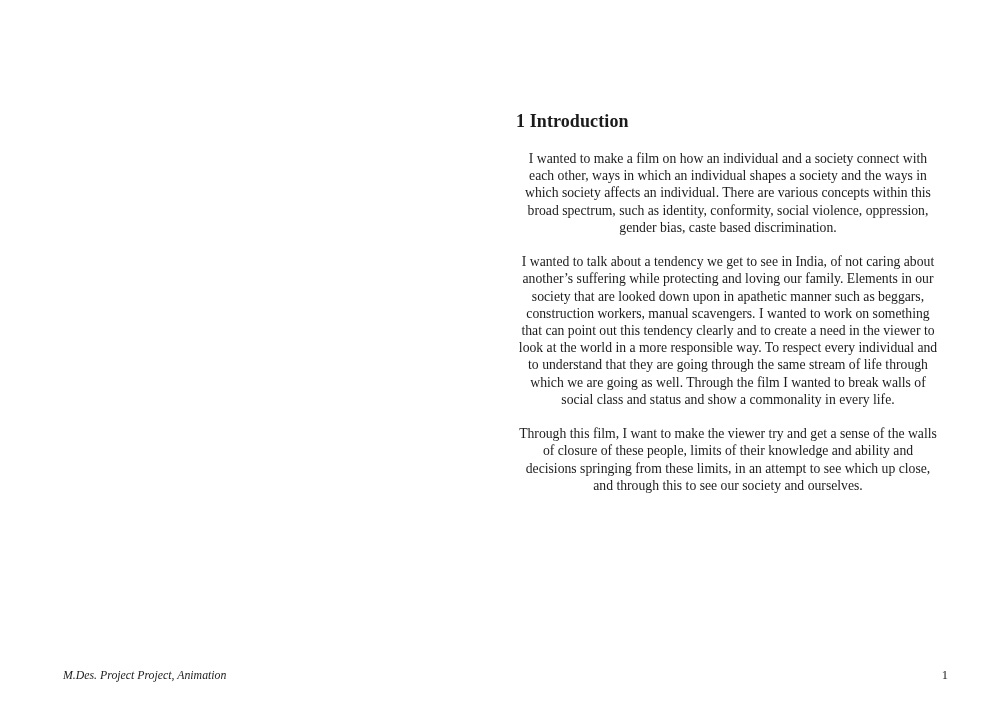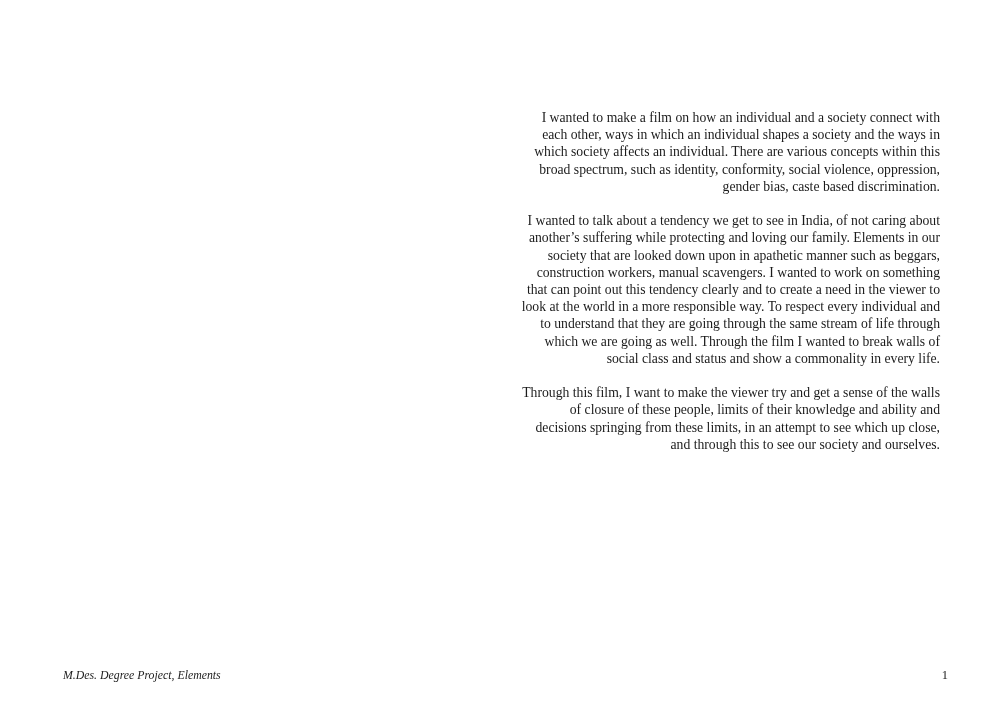--- a/index.html
+++ b/index.html
@@ -26,21 +26,21 @@
     font-size: 18px;
     line-height: 24px;
     font-weight: bold;
     margin: 0 0 17px 0;
     letter-spacing: 0.1px;
   }
   .content p {
     font-size: 13.7px;
     line-height: 17.2px;
     margin: 0 0 17.2px 0;
-    text-align: right;
+    text-align: center;
   }
   .footer-left {
     position: absolute;
     left: 63px;
     top: 668px;
     font-size: 11.8px;
     font-style: italic;
     color: #222222;
   }
   .footer-page-number {
@@ -49,19 +49,20 @@
     top: 668px;
     font-size: 12.5px;
     color: #1b1b1b;
   }
 </style>
 </head>
 <body>
 
 <div class="page">
   <div class="content">
+    <h1>1 Introduction</h1>
     <p>I wanted to make a film on how an individual and a society connect with each other, ways in which an individual shapes a society and the ways in which society affects an individual. There are various concepts within this broad spectrum, such as identity, conformity, social violence, oppression, gender bias, caste based discrimination.</p>
     <p>I wanted to talk about a tendency we get to see in India, of not caring about another’s suffering while protecting and loving our family. Elements in our society that are looked down upon in apathetic manner such as beggars, construction workers, manual scavengers. I wanted to work on something that can point out this tendency clearly and to create a need in the viewer to look at the world in a more responsible way. To respect every individual and to understand that they are going through the same stream of life through which we are going as well. Through the film I wanted to break walls of social class and status and show a commonality in every life.</p>
     <p>Through this film, I want to make the viewer try and get a sense of the walls of closure of these people, limits of their knowledge and ability and decisions springing from these limits, in an attempt to see which up close, and through this to see our society and ourselves.</p>
   </div>
-  <div class="footer-left">M.Des. Degree Project, Elements</div>
+  <div class="footer-left">M.Des. Project Project, Animation</div>
   <div class="footer-page-number">1</div>
 </div>
 
 </body></html>

